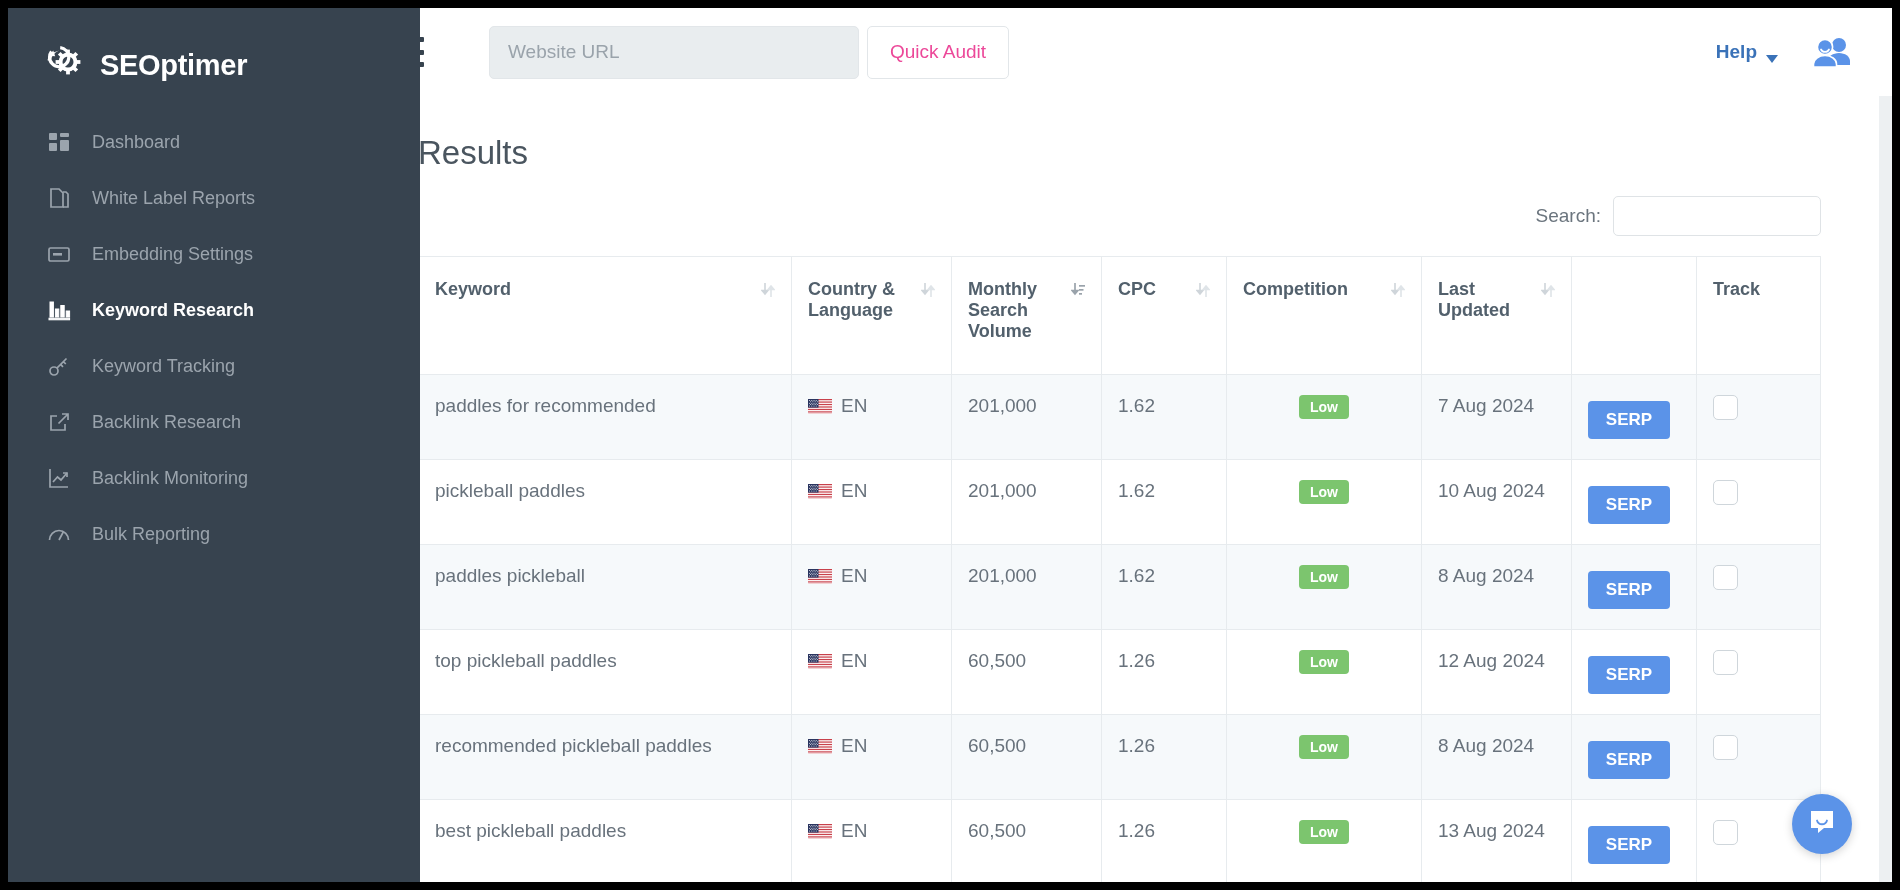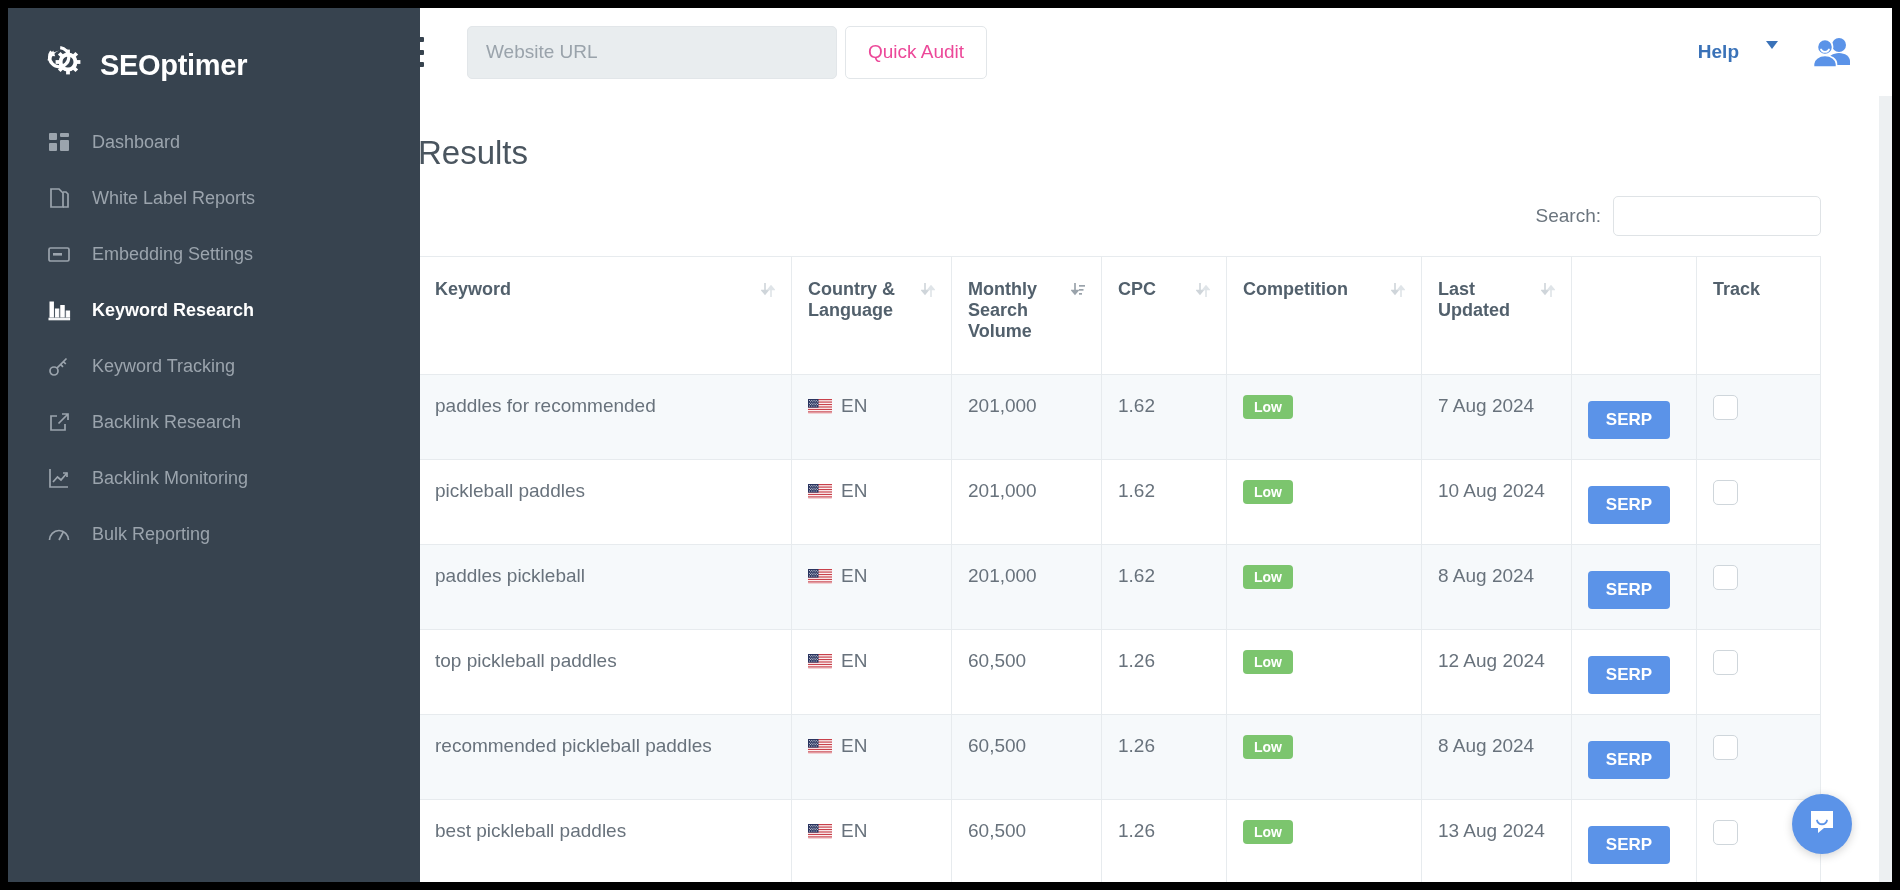--- a/index.html
+++ b/index.html
@@ -68,21 +68,21 @@
     margin-left:25px;
     width:36px; height:30px;
     display:flex; flex-direction:column; justify-content:space-between;
     cursor:pointer;
   }
   .hamburger span {
     display:block; height:5px; width:36px;
     background:#37434f; border-radius:1px;
   }
   .url-input {
-    margin-left:43px;
+    margin-left:65px;
     width:370px; height:53px;
     background:#e9edef;
     border:1px solid #e2e6e9;
     border-radius:5px;
     padding:0 18px;
     font-size:19px;
     color:#8b949c;
     font-family:"Liberation Sans", sans-serif;
     outline:none;
   }
@@ -98,21 +98,21 @@
     color:#ec4899;
     font-family:"Liberation Sans", sans-serif;
     cursor:pointer;
   }
   .topbar-right {
     margin-left:auto;
     display:flex; align-items:center; gap:32px;
     padding-right:40px;
   }
   .help-link {
-    display:flex; align-items:flex-start; gap:27px;
+    display:flex; align-items:flex-end; gap:9px;
     color:#3a72b8;
     font-size:19px; font-weight:bold;
     cursor:pointer;
   }
   .caret {
     width:0;height:0;
     border-left:6px solid transparent;
     border-right:6px solid transparent;
     border-top:8px solid #3a72b8;
   }
@@ -195,21 +195,21 @@
   .badge {
     display:inline-block;
     background:#7cc56e;
     color:#ffffff;
     font-size:14px;
     font-weight:bold;
     border-radius:4px;
     padding:5px 11px;
     line-height:1;
   }
-  .comp-cell { text-align:left; }
+  .comp-cell { text-align:center; }
   .serp-btn {
     display:block;
     margin-top:6px;
     width:82px; height:38px;
     background:#5b93e8;
     color:#ffffff;
     border:none; border-radius:4px;
     font-size:17px; font-weight:bold;
     font-family:"Liberation Sans", sans-serif;
     cursor:pointer;

